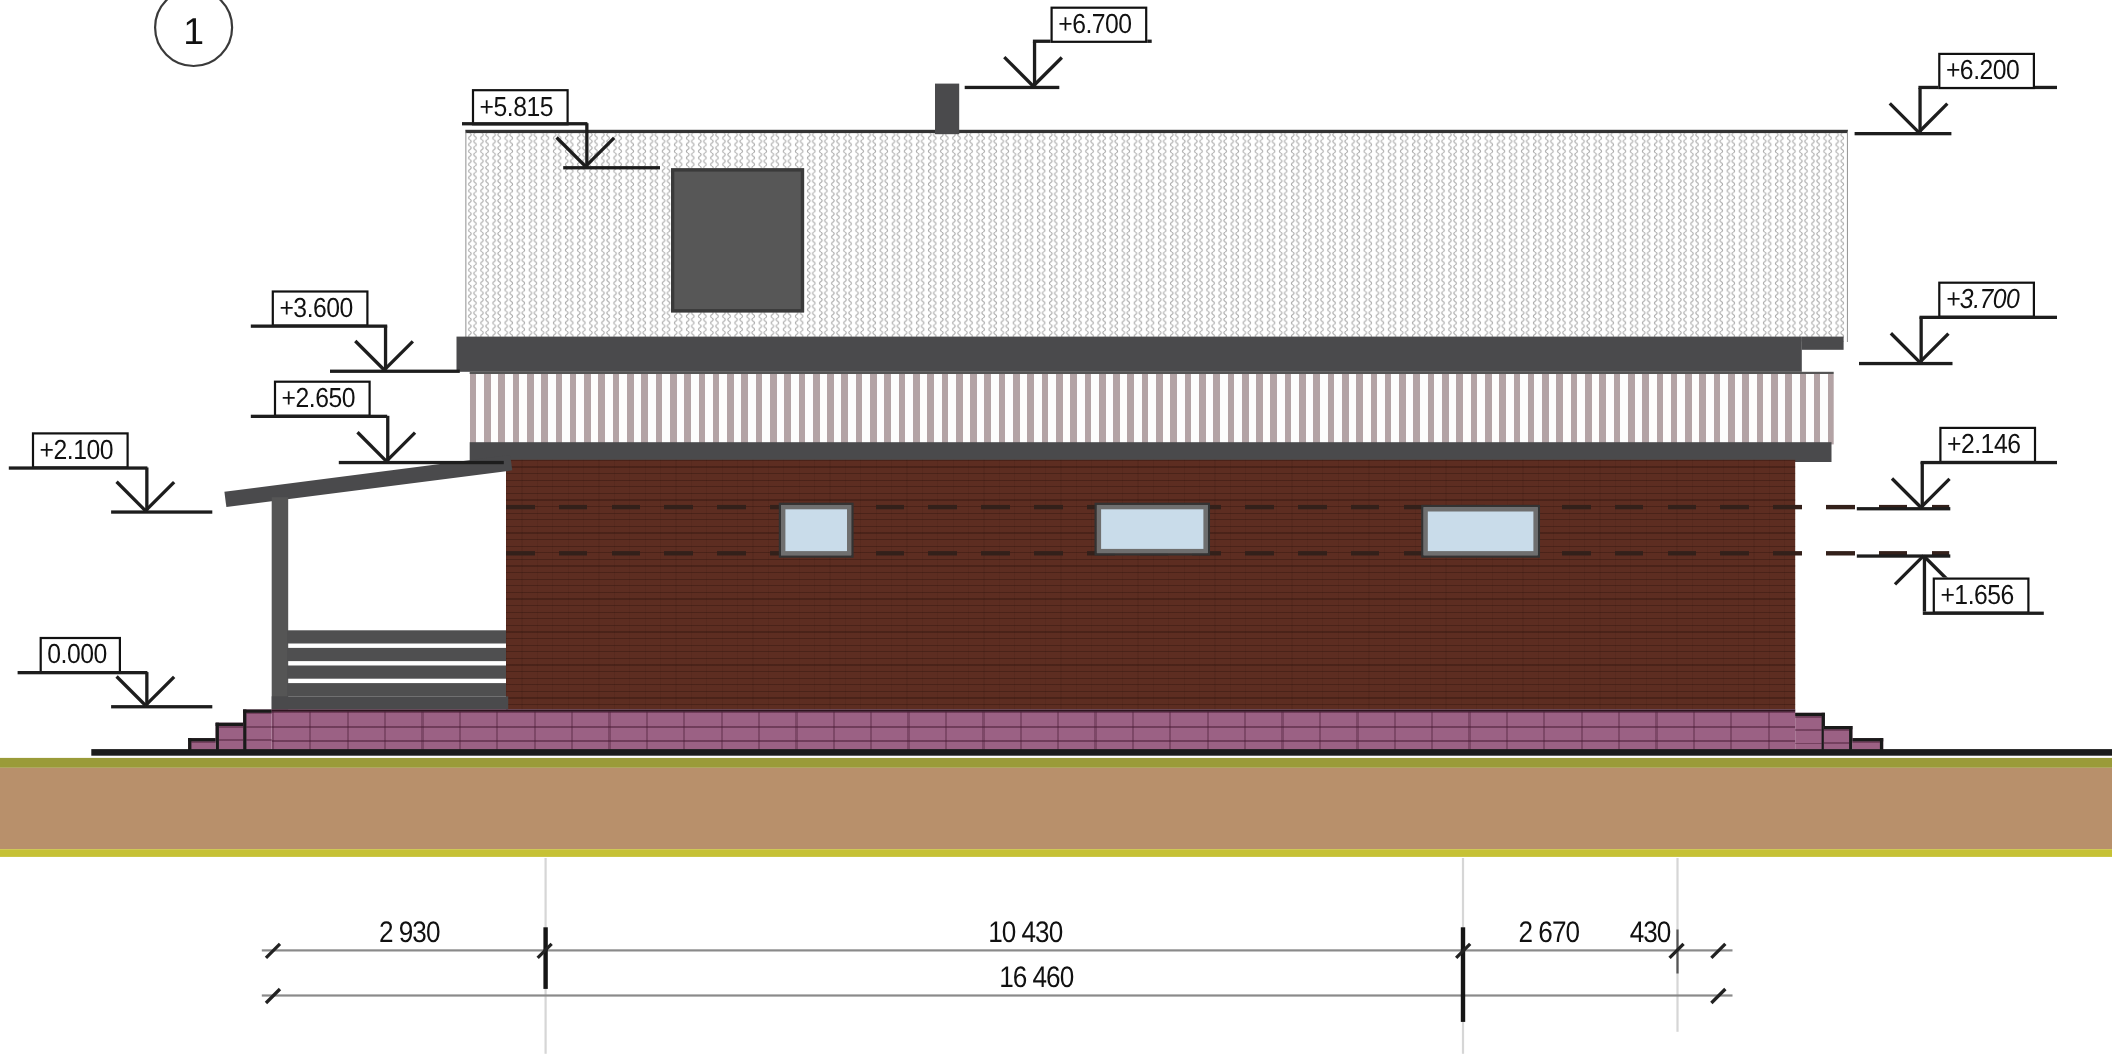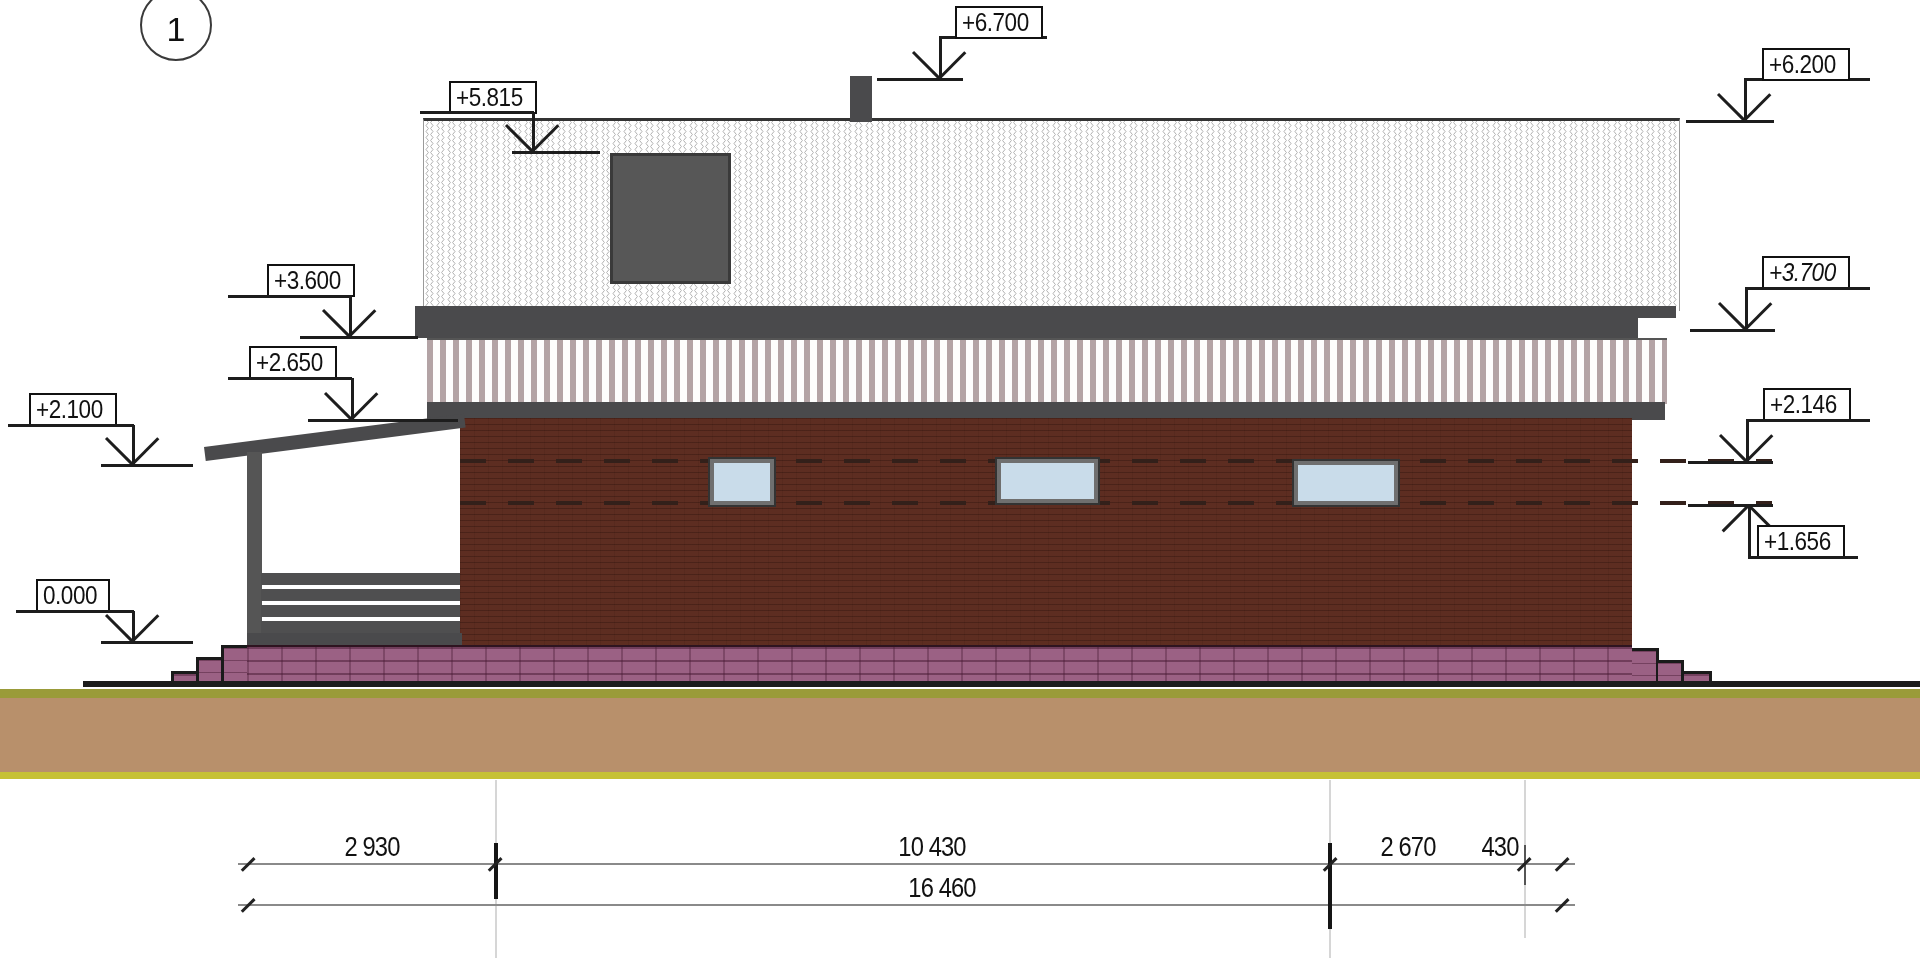--- a/index.html
+++ b/index.html
@@ -162,32 +162,32 @@
     <div class="arr arr-d" style="left:1717px;top:93px;">
         <i></i>
         <i></i>
       </div>
     <div class="vline" style="left:1744px;top:80px;height:41px;"></div>
     <div class="hline" style="left:1744px;top:78px;width:126px;"></div>
     <div class="lbox" style="left:1762px;top:48px;"><span>+6.200</span></div>
   </div>
 
   <div>
-    <div class="lbox" style="left:449px;top:81px;"><span>+5.815</span></div>
+    <div class="lbox" style="left:429px;top:81px;"><span>+5.815</span></div>
     <div class="hline" style="left:420px;top:111px;width:114px;"></div>
     <div class="vline" style="left:532px;top:112px;height:40px;"></div>
     <div class="arr arr-d" style="left:505px;top:124px;">
         <i></i>
         <i></i>
       </div>
     <div class="hline" style="left:512px;top:151px;width:88px;"></div>
   </div>
 
   <div>
-    <div class="lbox" style="left:247px;top:264px;margin-left:20px;"><span>+3.600</span></div>
+    <div class="lbox" style="left:247px;top:264px;"><span>+3.600</span></div>
     <div class="hline" style="left:228px;top:295px;width:124px;"></div>
     <div class="vline" style="left:349px;top:296px;height:40px;"></div>
     <div class="arr arr-d" style="left:322px;top:309px;">
         <i></i>
         <i></i>
       </div>
     <div class="hline" style="left:300px;top:336px;width:118px;"></div>
   </div>
 
   <div>

